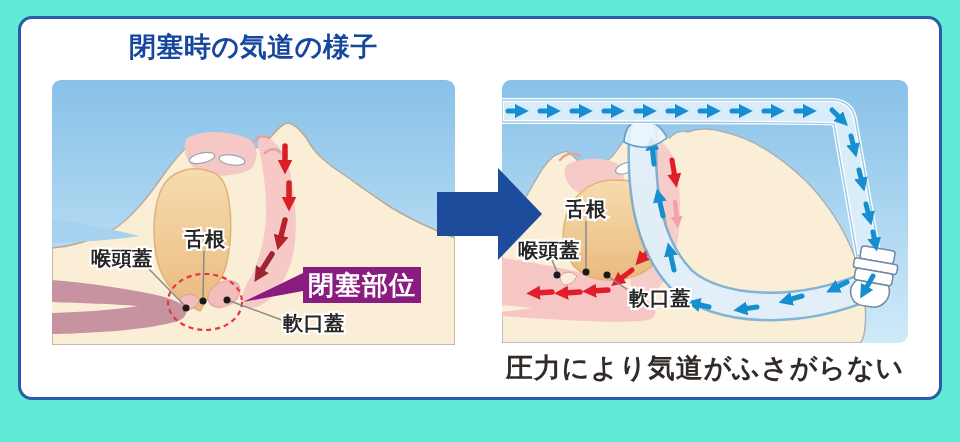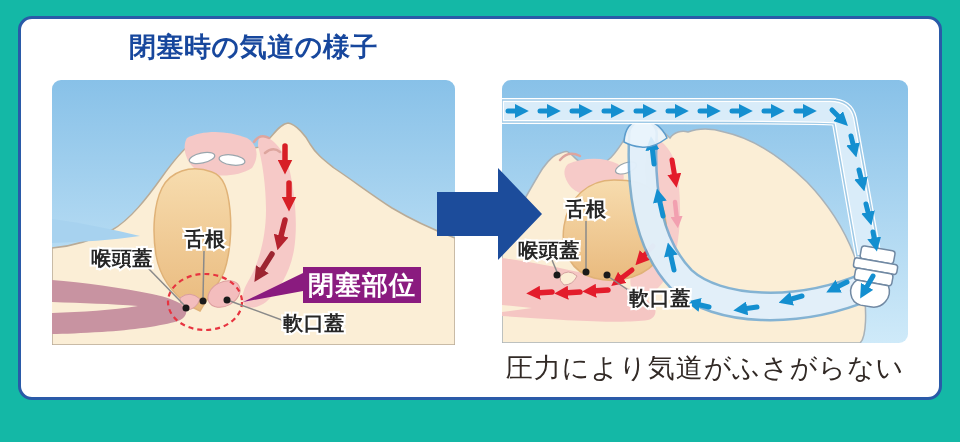--- a/index.html
+++ b/index.html
@@ -1,29 +1,29 @@
 <!DOCTYPE html>
 <html><head>
 <meta charset="utf-8">
 <style>
   html,body{margin:0;padding:0;background:#ffffff;}
-  .stage{position:relative;width:960px;height:442px;background:#14b8a6;overflow:hidden;
+  .stage{position:relative;width:960px;height:442px;background:#5eead4;overflow:hidden;
          font-family:"Liberation Sans","DejaVu Sans",sans-serif;}
   .frame{position:absolute;left:18px;top:16px;width:924px;height:384px;box-sizing:border-box;
          border:3px solid #2a5aa8;border-radius:14px;background:#ffffff;}
   .panel-title{position:absolute;top:29px;font-size:27px;font-weight:700;color:#17479d;
                text-align:center;letter-spacing:0.5px;white-space:nowrap;}
   #title-left{left:52px;width:403px;}
   #title-right{left:500px;width:410px;}
   .illus{position:absolute;top:80px;}
   #illus-left{left:52px;}
   #illus-right{left:502px;}
   #big-arrow{position:absolute;left:435px;top:162px;}
   .caption{position:absolute;left:498px;top:350px;width:414px;text-align:center;
-           font-size:27px;font-weight:400;color:#322a26;letter-spacing:1px;white-space:nowrap;}
+           font-size:27px;font-weight:700;color:#322a26;letter-spacing:1px;white-space:nowrap;}
   svg text{font-family:"Liberation Sans","DejaVu Sans",sans-serif;}
   .anat-label{font-size:20px;font-weight:600;fill:#262626;stroke:#ffffff;stroke-width:4px;
               paint-order:stroke;letter-spacing:0.5px;}
   .badge-text{font-size:26px;font-weight:700;fill:#ffffff;letter-spacing:1px;}
 </style>
 </head>
 <body>
 
 <div class="stage">
   <div class="frame"></div>

